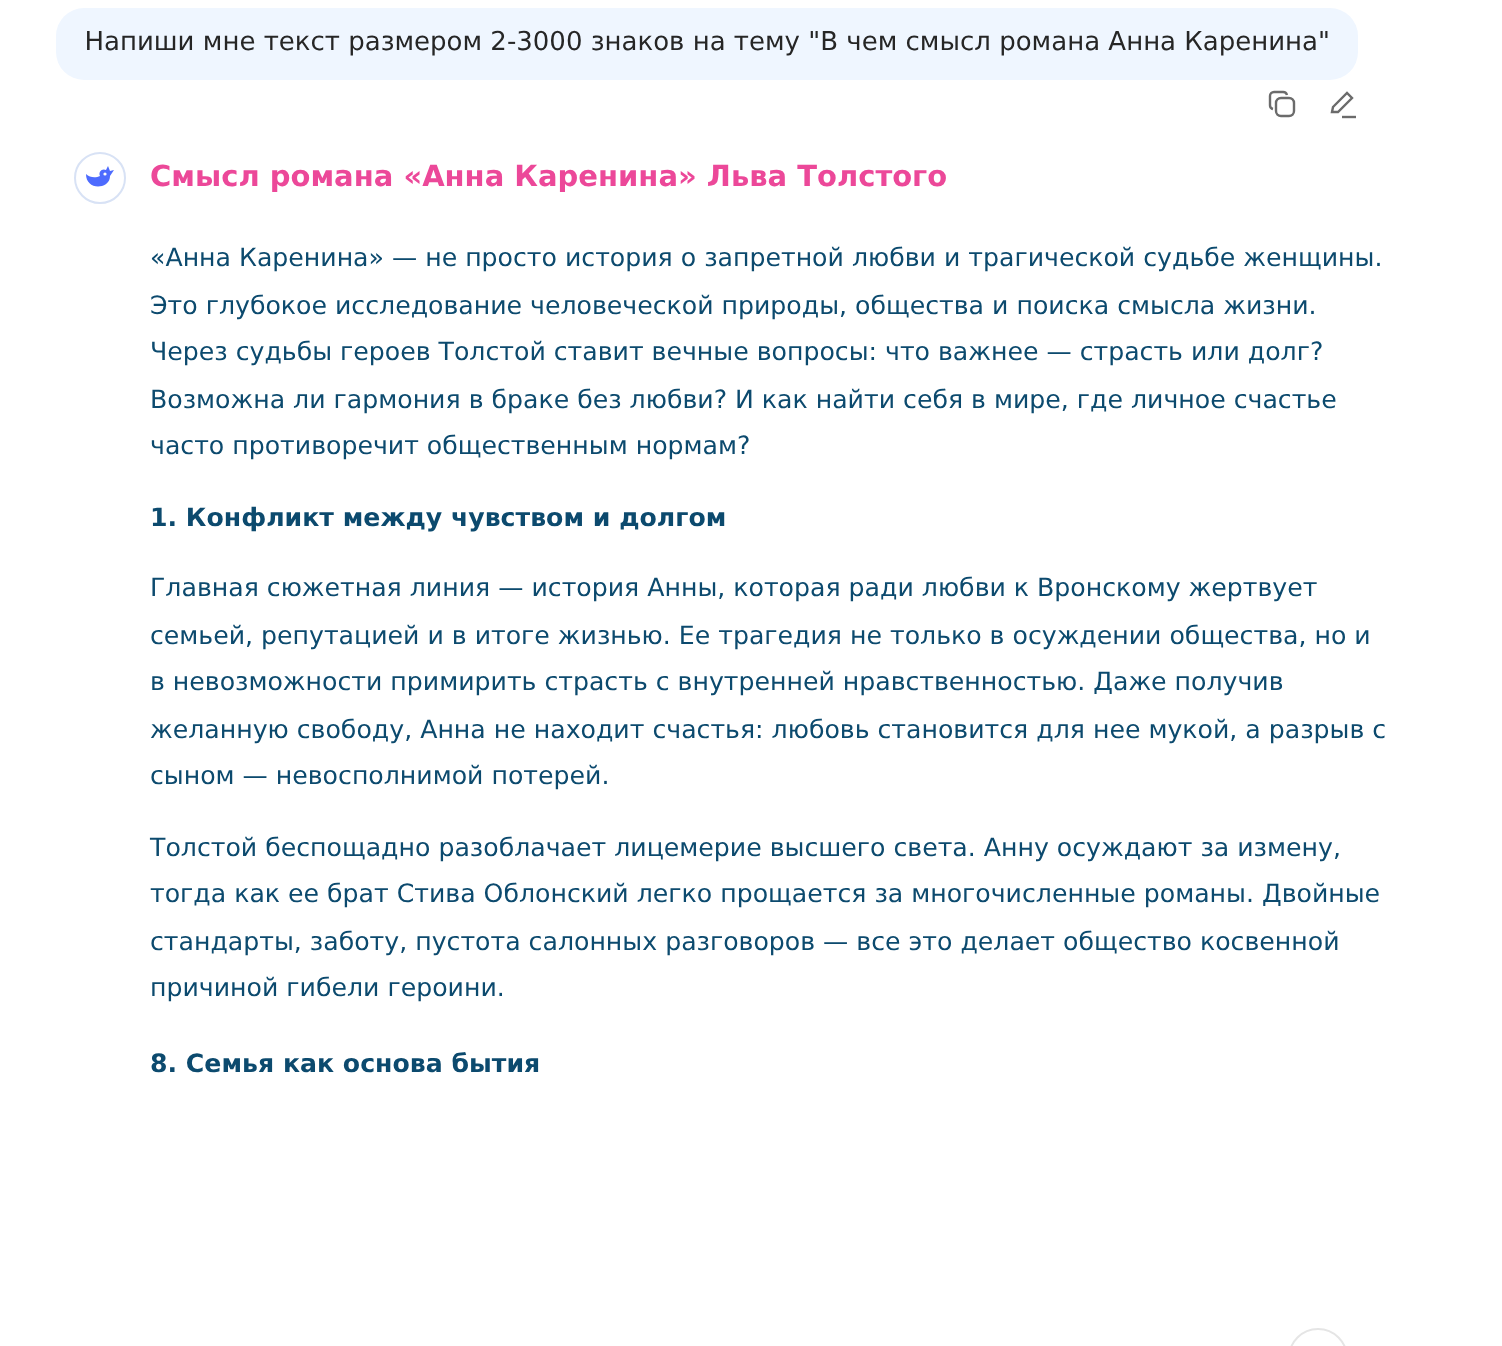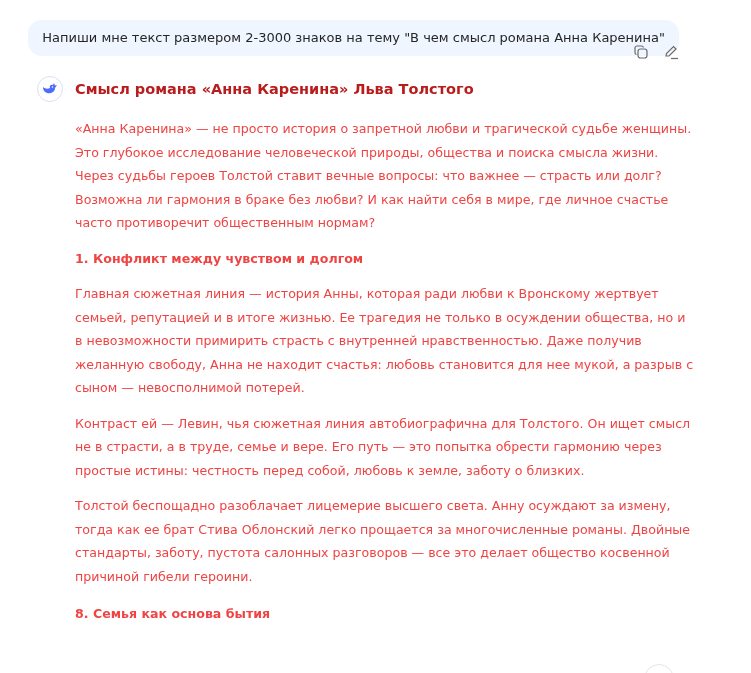--- a/index.html
+++ b/index.html
@@ -1,21 +1,21 @@
 <!DOCTYPE html>
 <html><head>
   <meta charset="utf-8">
   <style>
     html, body { margin: 0; padding: 0; background: #ffffff; }
     body {
       width: 751px; height: 673px; overflow: hidden; position: relative;
       font-family: "DejaVu Sans", "Liberation Sans", sans-serif;
       color: #262626;
     }
-    .user-row { position: absolute; top: 20px; right: 72px; }
+    .user-row { position: absolute; top: 4px; right: 72px; }
     .user-bubble {
       background: #eff6ff;
       border-radius: 14px;
       padding: 9px 14px 9px 14px;
       font-size: 13px;
       color: #262626;
       white-space: nowrap;
       line-height: 18px;
     }
     .msg-actions {
@@ -28,25 +28,25 @@
     }
     .avatar {
       position: absolute; left: 0; top: 0; width: 26px; height: 26px;
       border-radius: 50%; border: 1px solid #d8e2f5; background: #fff;
       display: flex; align-items: center; justify-content: center;
       box-sizing: border-box;
     }
     .content { position: absolute; left: 38px; top: 0; width: 620px; }
     .title {
       font-size: 14.5px; font-weight: bold; line-height: 26px; margin: 0;
-      color: #b91c1c;
+      color: #ec4899;
     }
     p, .h3 {
       font-size: 12.6px; line-height: 23.5px; margin: 0;
-      color: #ef4444;
+      color: #0c4a6e;
     }
     .p-intro { margin-top: 15px; }
     .h3 { font-weight: bold; margin-top: 12px; }
     .para { margin-top: 12px; }
     .scroll-btn {
       position: absolute; left: 644px; top: 664px; width: 28px; height: 28px;
       border-radius: 50%; border: 1px solid #e5e5e5; background: #fff;
     }
   </style>
 </head>
@@ -79,21 +79,20 @@
         <circle cx="10.5" cy="6" r="0.8" fill="#fff"></circle>
       </svg>
     </span>
   </div>
   <div class="content">
     <div class="title">Смысл романа «Анна Каренина» Льва Толстого</div>
     <p class="p-intro">«Анна Каренина» — не просто история о запретной любви и трагической судьбе женщины. Это глубокое исследование человеческой природы, общества и поиска смысла жизни. Через судьбы героев Толстой ставит вечные вопросы: что важнее — страсть или долг? Возможна ли гармония в браке без любви? И как найти себя в мире, где личное счастье часто противоречит общественным нормам?</p>
 
     <div class="h3" style="">1. Конфликт между чувством и долгом</div>
     <p class="para">Главная сюжетная линия — история Анны, которая ради любви к Вронскому жертвует семьей, репутацией и в итоге жизнью. Ее трагедия не только в осуждении общества, но и в невозможности примирить страсть с внутренней нравственностью. Даже получив желанную свободу, Анна не находит счастья: любовь становится для нее мукой, а разрыв с сыном — невосполнимой потерей.</p>
-    <p class="para">Контраст ей — Левин, чья сюжетная линия автобиографична для Толстого. Он ищет смысл не в страсти, а в труде, семье и вере. Его путь — это попытка обрести гармонию через простые истины: честность перед собой, любовь к земле, заботу о близких.</p>
 
     <p class="para">Толстой беспощадно разоблачает лицемерие высшего света. Анну осуждают за измену, тогда как ее брат Стива Облонский легко прощается за многочисленные романы. Двойные стандарты, заботу, пустота салонных разговоров — все это делает общество косвенной причиной гибели героини.</p>
 
     <div class="h3" style="margin-top:14px;">8. Семья как основа бытия</div>
 
   </div>
 </div>
 
 <div class="scroll-btn">
   <span></span>

